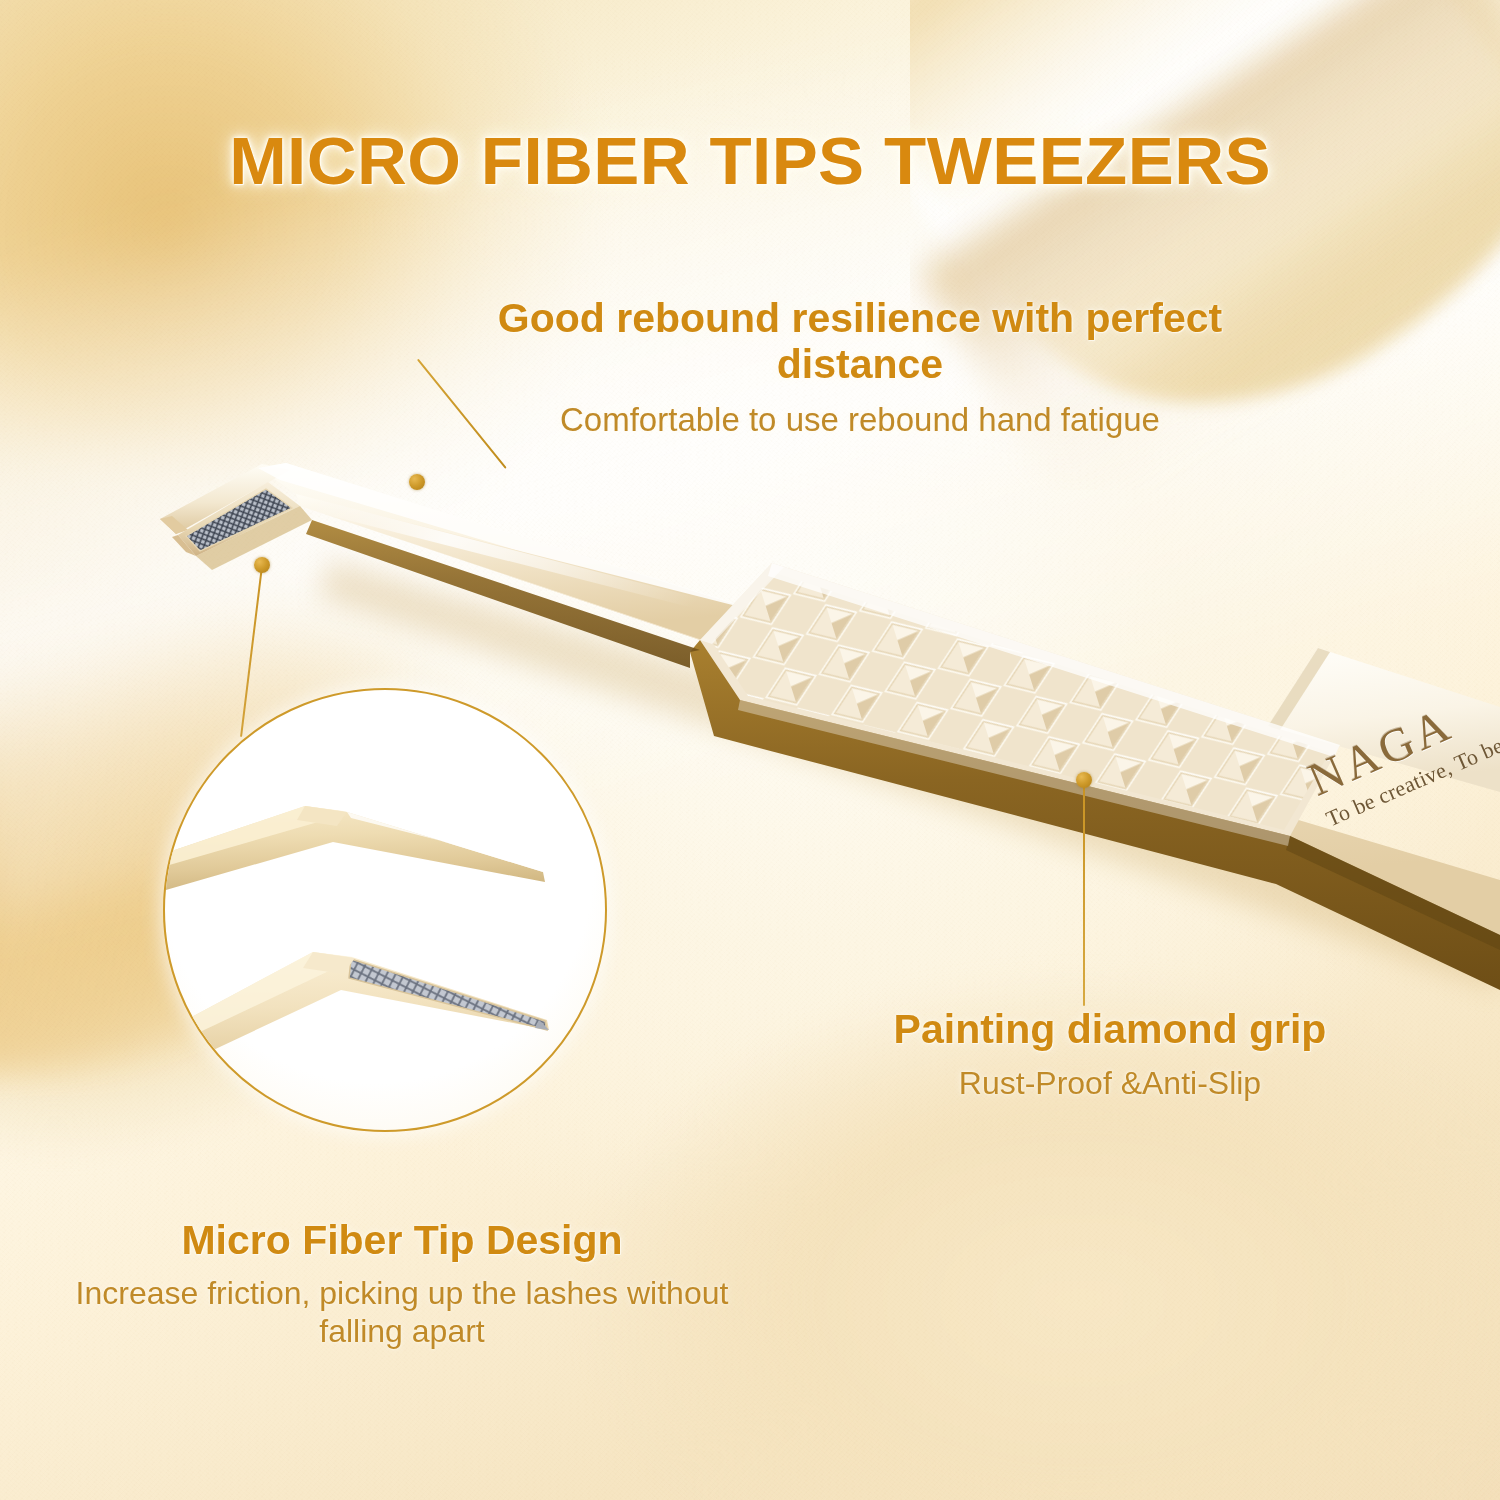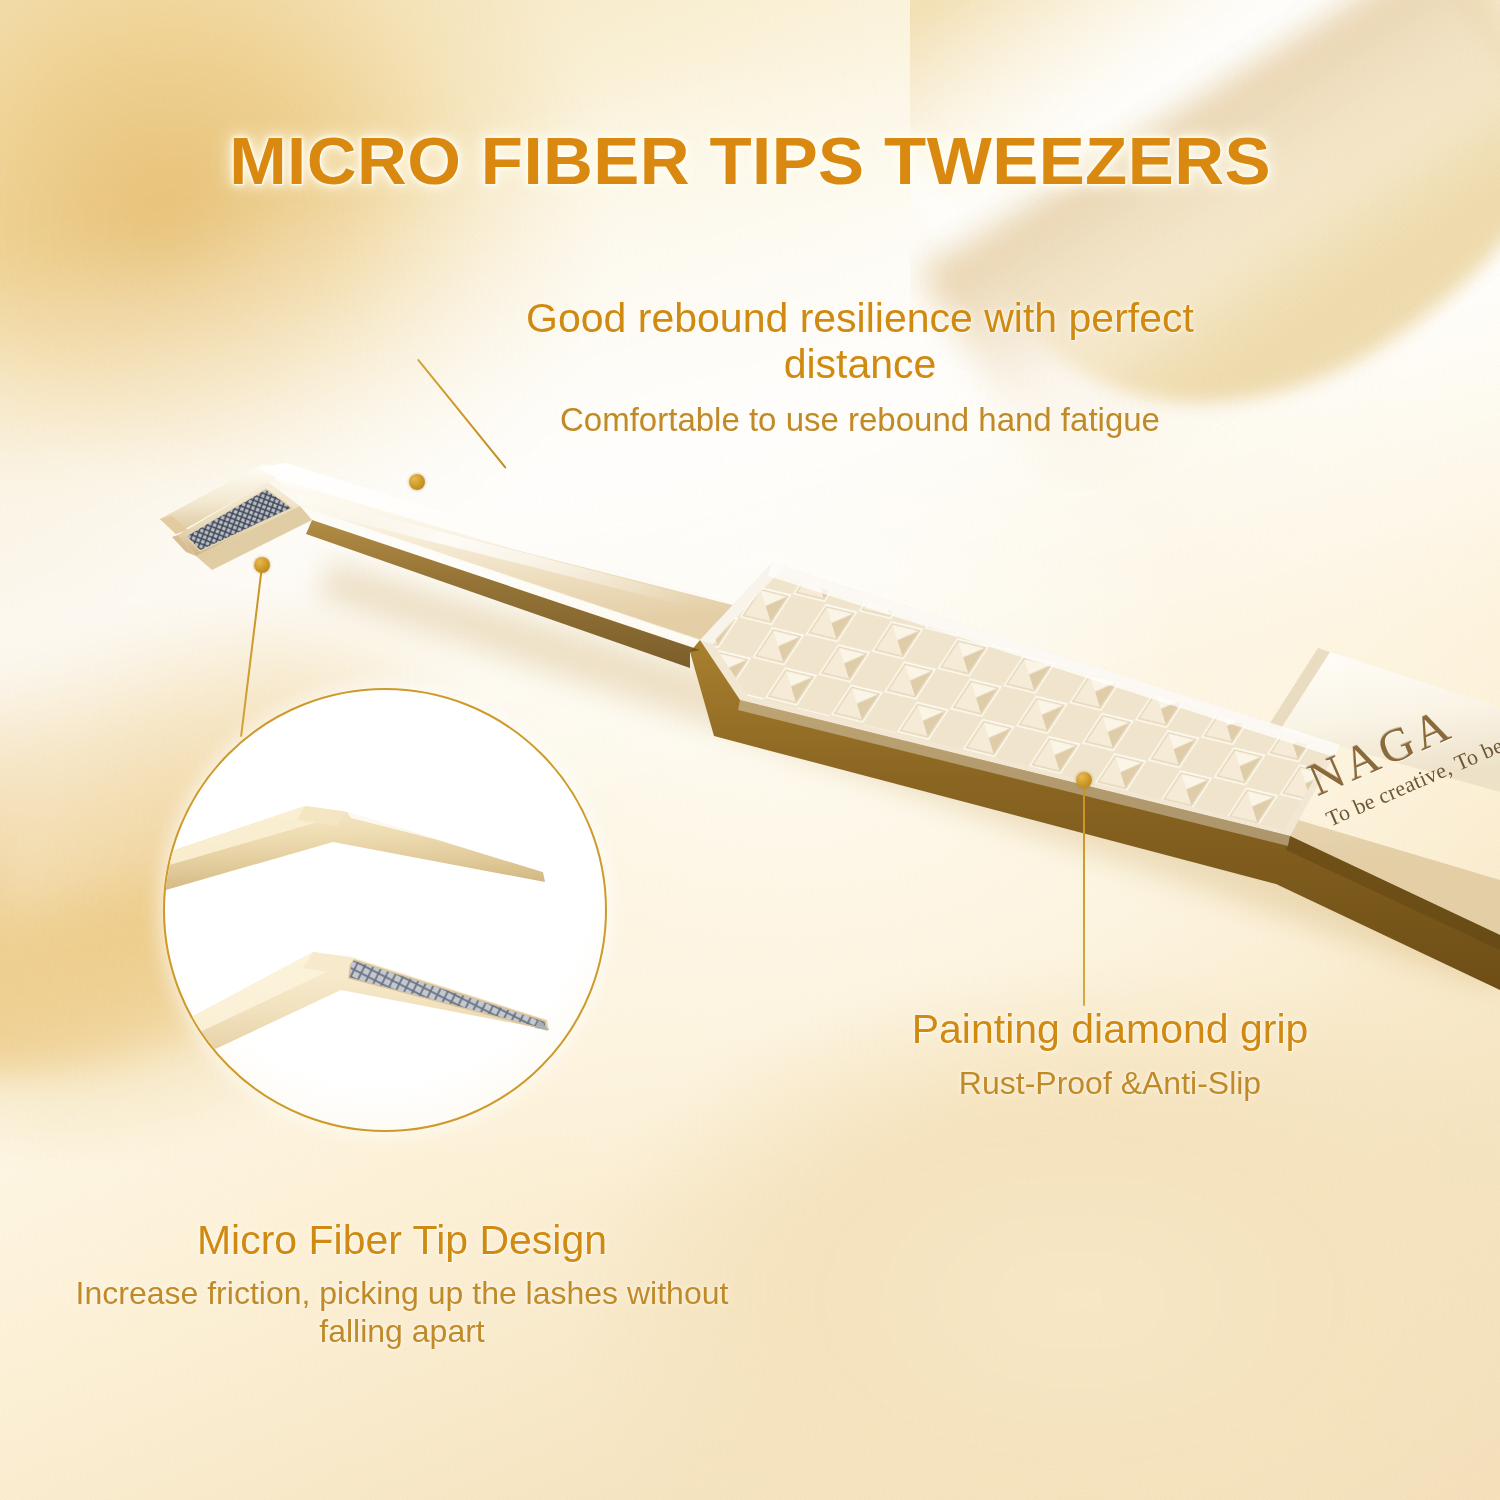--- a/index.html
+++ b/index.html
@@ -84,21 +84,21 @@
     transform:scaleX(1.03);
     text-shadow:
       0 0 2px #FFFDF4,0 0 4px #FFFDF4,0 0 8px rgba(255,253,244,.95),
       0 0 16px rgba(255,252,238,.8),0 0 26px rgba(255,250,230,.6),
       1px 1px 0 rgba(255,255,255,.9);
   }
 
   
   .callout{position:absolute;}
   .co-head{
-    font-weight:normal;color:#D08A12;line-height:1.12;
+    font-weight:bold;color:#D08A12;line-height:1.12;
     text-shadow:0 0 3px rgba(255,253,244,.95),0 0 9px rgba(255,252,240,.7),1px 1px 0 rgba(255,255,255,.55);
   }
   .co-sub{
     color:#C08A28;line-height:1.2;
     text-shadow:0 0 3px rgba(255,253,244,.9),0 0 8px rgba(255,252,240,.6);
   }
 
   #co-rebound{left:455px;top:296px;width:810px;text-align:center;}
   #co-rebound .co-head{font-size:41px;}
   #co-rebound .co-sub{font-size:33px;margin-top:12px;}

